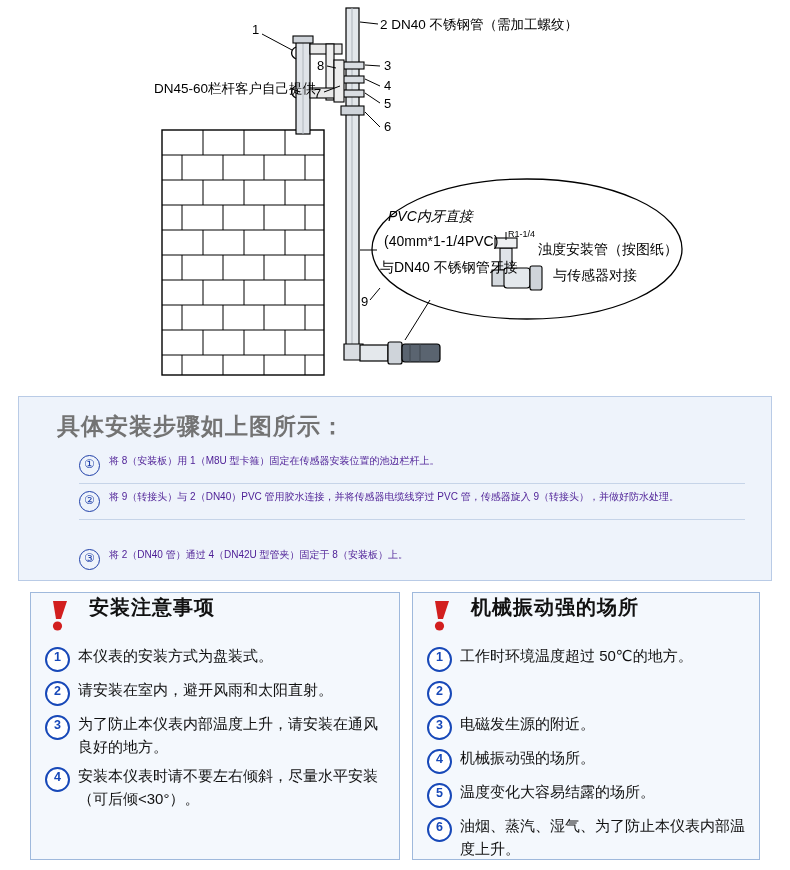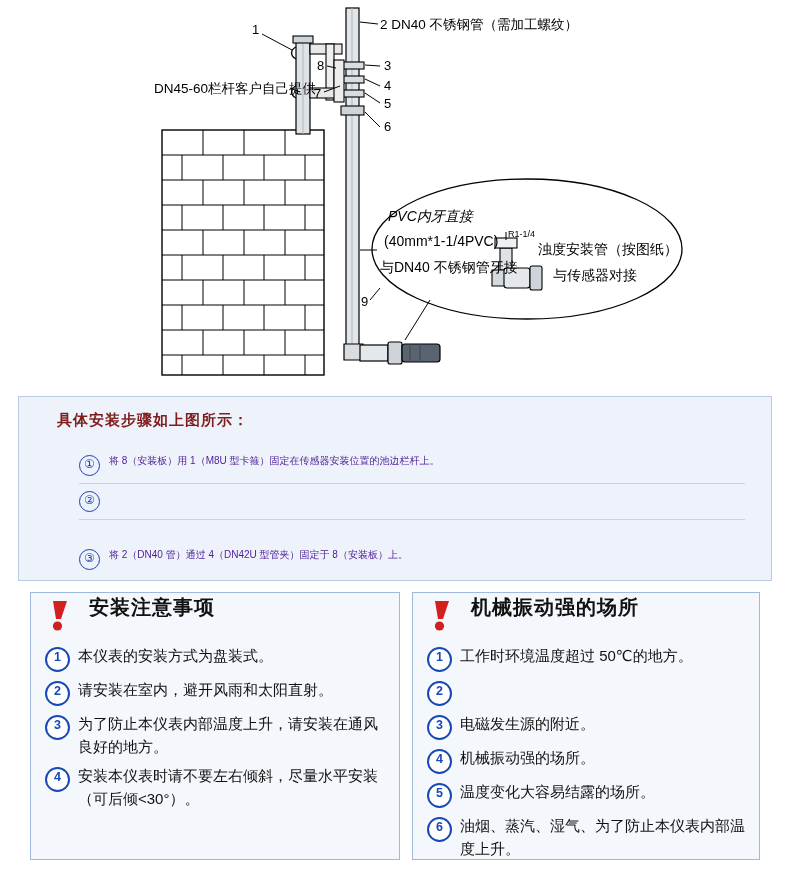--- a/index.html
+++ b/index.html
@@ -34,23 +34,23 @@
     position:absolute;
     left:18px;top:396px;
     width:754px;height:185px;
     background:#eef3fb;
     border:1px solid #b9cbe6;
     box-sizing:border-box;
   }
   .steps-title{
     position:absolute;
     left:38px;top:14px;
-    font-size:15px;
+    font-size:23px;
     font-weight:bold;
-    color:#7f1d1d;
+    color:#737373;
     letter-spacing:1px;
   }
   .step-row{
     position:absolute;
     left:60px;
     width:666px;
     display:flex;
     align-items:flex-start;
     border-bottom:1px solid #c6d4e8;
     padding-bottom:7px;
@@ -307,20 +307,21 @@
 <div class="steps">
   <div class="steps-title">具体安装步骤如上图所示：</div>
 
   <div class="step-row" style="top:56px;">
     <div class="circ">①</div>
     <div class="step-text">将 8（安装板）用 1（M8U 型卡箍）固定在传感器安装位置的池边栏杆上。</div>
   </div>
 
   <div class="step-row" style="top:92px;">
     <div class="circ">②</div>
+    <div class="step-text">将 9（转接头）与 2（DN40）PVC 管用胶水连接，并将传感器电缆线穿过 PVC 管，传感器旋入 9（转接头），并做好防水处理。</div>
   </div>
 
   <div class="step-row last" style="top:150px;">
     <div class="circ">③</div>
     <div class="step-text">将 2（DN40 管）通过 4（DN42U 型管夹）固定于 8（安装板）上。</div>
   </div>
 </div>
 
 <div class="box box-left">
   <div class="box-head">

